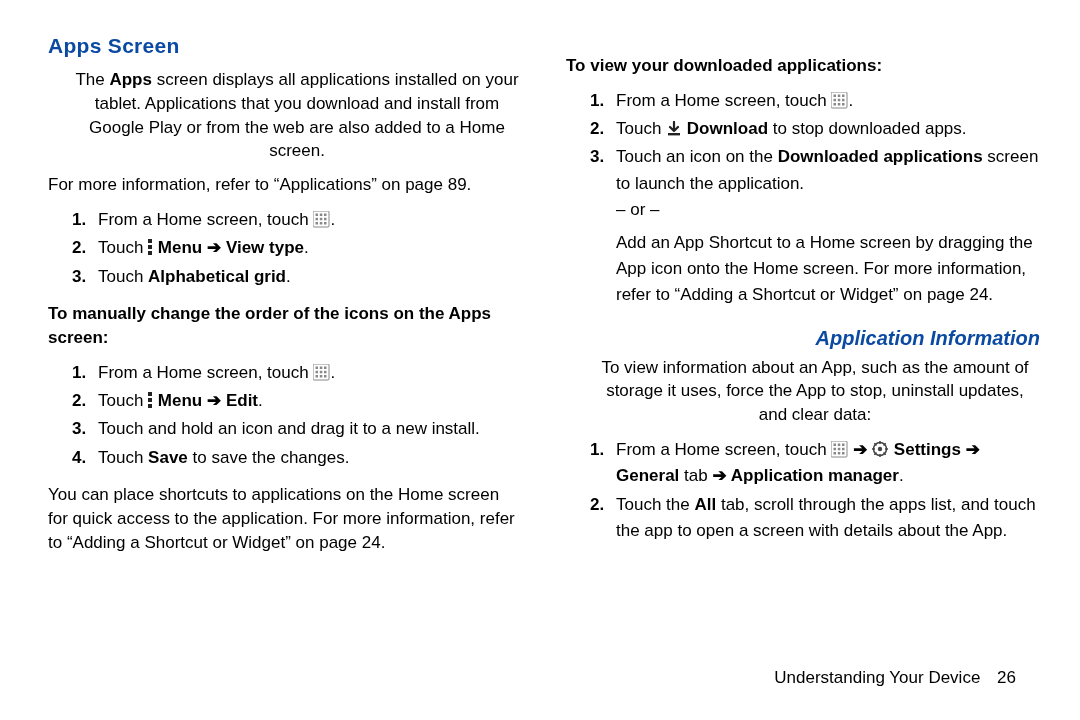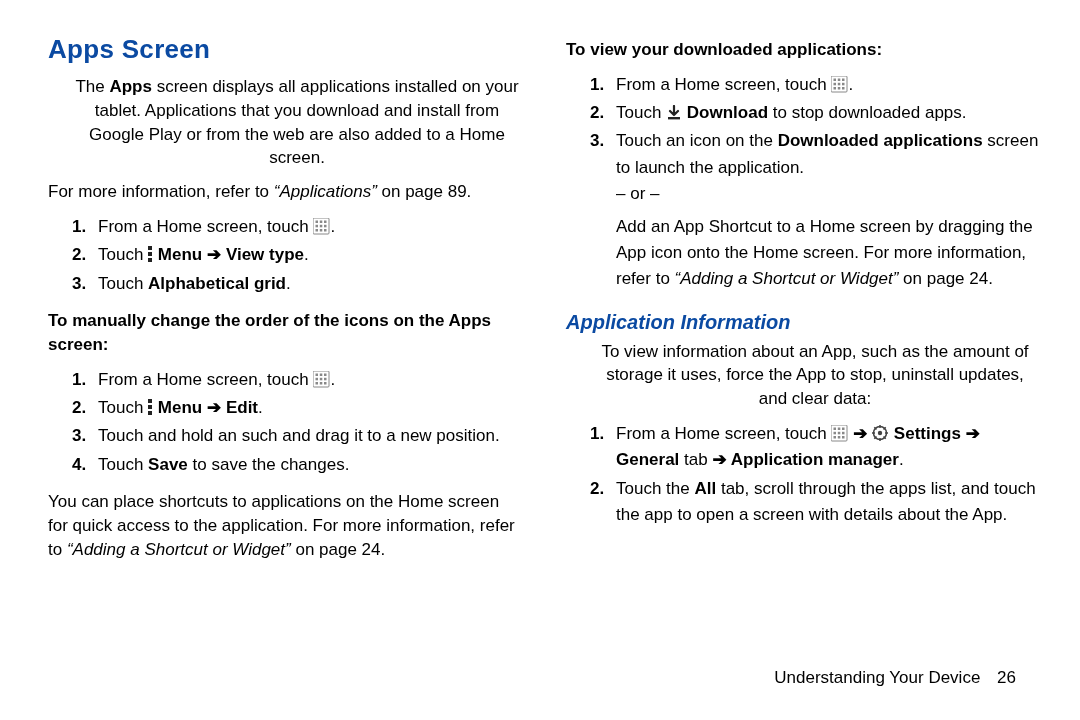--- a/index.html
+++ b/index.html
@@ -20,31 +20,32 @@
     position: relative;
   }
   .col {
     width: 50%;
     box-sizing: border-box;
   }
   .col-left { padding-right: 22px; }
   .col-right { padding-left: 22px; }
   h1.section {
     color: #0b4aa2;
-    font-size: 26px;
+    font-size: 21px;
     font-weight: 900;
     margin: 0 0 10px 0;
     letter-spacing: 0.3px;
   }
   h2.subsection {
     color: #0b4aa2;
     font-style: italic;
     font-weight: 700;
     font-size: 20px;
     margin: 18px 0 6px 0;
+    text-align: right;
   }
   p.body, .body {
     font-size: 17px;
     line-height: 1.4;
     margin: 4px 0 10px 0;
   }
   p.indent { margin-left: 24px; text-align: center; }
   .lead-bold { font-weight: 700; }
   ol.steps {
     list-style: none;
@@ -57,21 +58,21 @@
     padding-left: 50px;
     position: relative;
     margin: 2px 0;
   }
   ol.steps > li .num {
     position: absolute;
     left: 24px;
     font-weight: 700;
   }
   .bold { font-weight: 700; }
-  .italic { font-style: italic; }
+  .italic { }
   .arrow { font-weight: 700; }
   .footer {
     position: absolute;
     bottom: 32px;
     right: 64px;
     font-size: 17px;
   }
   .footer .pg { margin-left: 12px; }
   svg { display: inline-block; vertical-align: -3px; }
 </style>
@@ -155,35 +156,35 @@
         <span>From a Home screen, touch </span><svg width="17" height="17">
             <use href="#apps-grid"></use>
           </svg><span>.</span>
       </li>
       <li><span class="num">2.</span>
         <span>Touch </span><svg width="5" height="17">
             <use href="#menu-dots"></use>
           </svg><span class="bold"> Menu </span><span class="bold arrow">➔</span><span class="bold"> Edit</span><span>.</span>
       </li>
       <li><span class="num">3.</span>
-        <span>Touch and hold an such and drag it to a new position.</span>
+        <span>Touch and hold an icon and drag it to a new install.</span>
       </li>
       <li><span class="num">4.</span>
         <span>Touch </span><span class="bold">Save</span><span> to save the changes.</span>
       </li>
     </ol>
 
     <p class="body">
       <span>You can place shortcuts to applications on the Home screen for quick access to the application. For more information, refer to </span><span class="italic">“Adding a Shortcut or Widget”</span><span> on page 24.</span>
     </p>
   </div>
 
   <div class="col col-right">
 
-    <p class="body lead-bold" style="margin-top:4px">To view your downloaded applications:</p>
+    <p class="body lead-bold" style="margin-top:20px">To view your downloaded applications:</p>
     <ol class="steps">
       <li><span class="num">1.</span>
         <span>From a Home screen, touch </span><svg width="17" height="17">
             <use href="#apps-grid"></use>
           </svg><span>.</span>
       </li>
       <li><span class="num">2.</span>
         <span>Touch </span><svg width="16" height="16">
             <use href="#download-ico"></use>
           </svg><span class="bold"> Download</span><span> to stop downloaded apps.</span>

